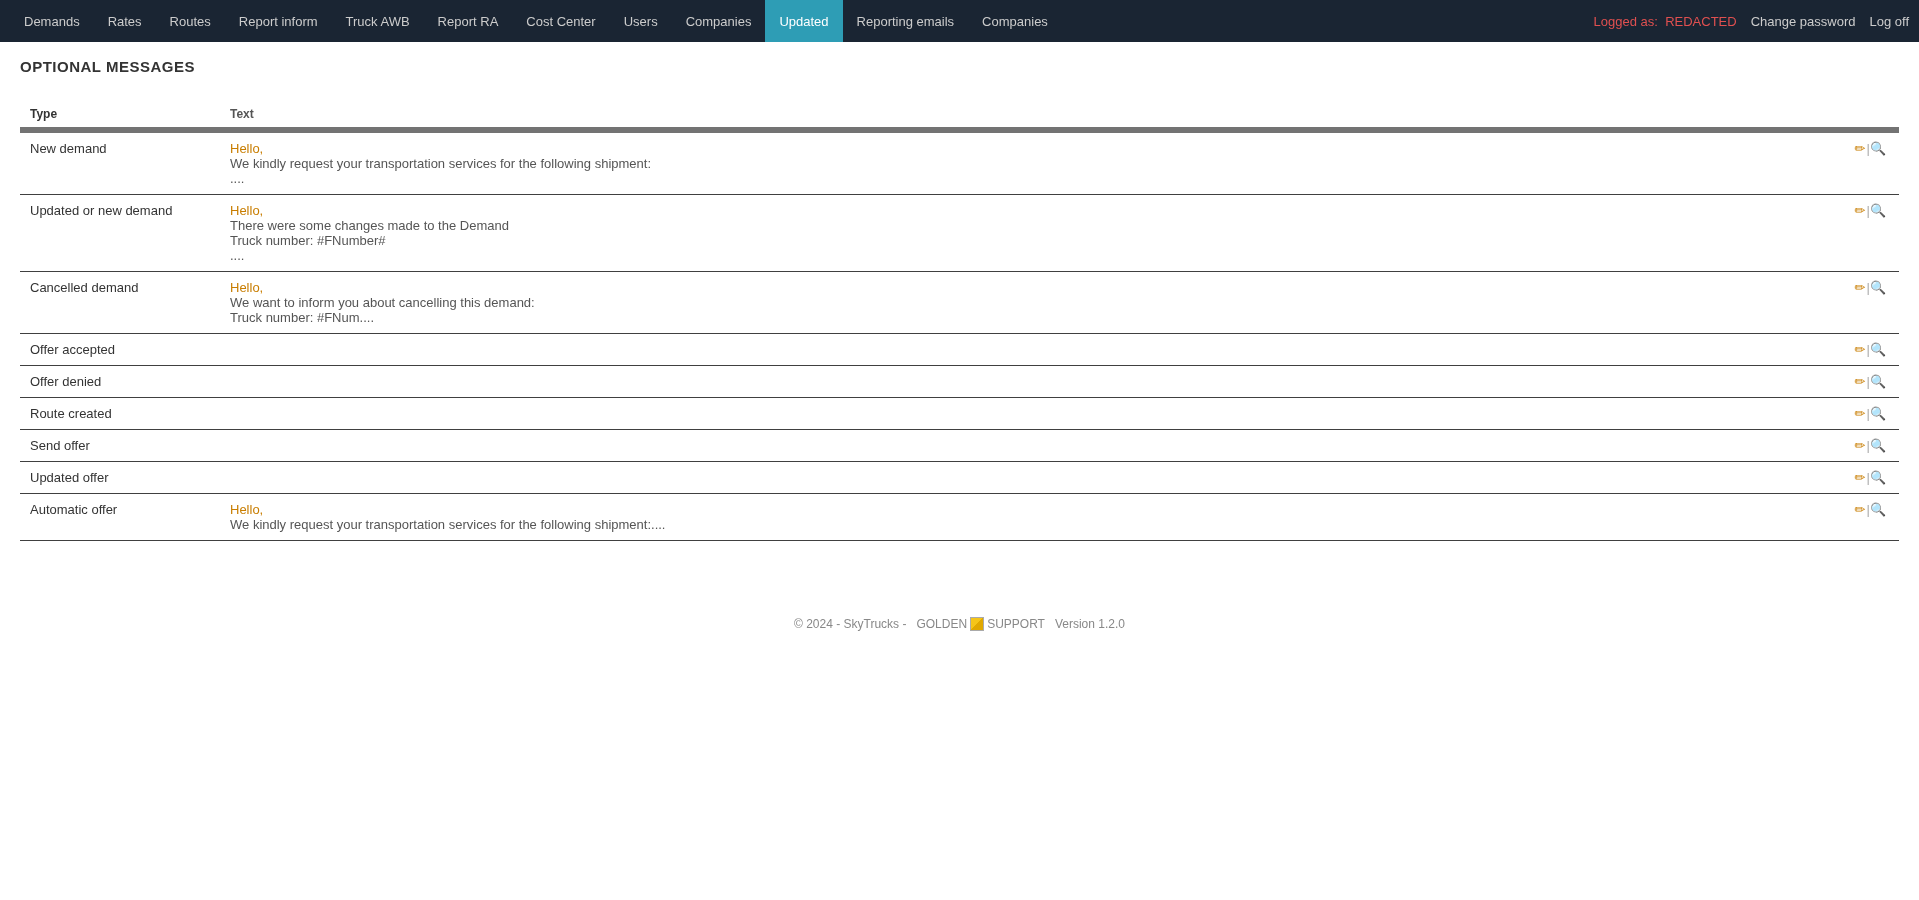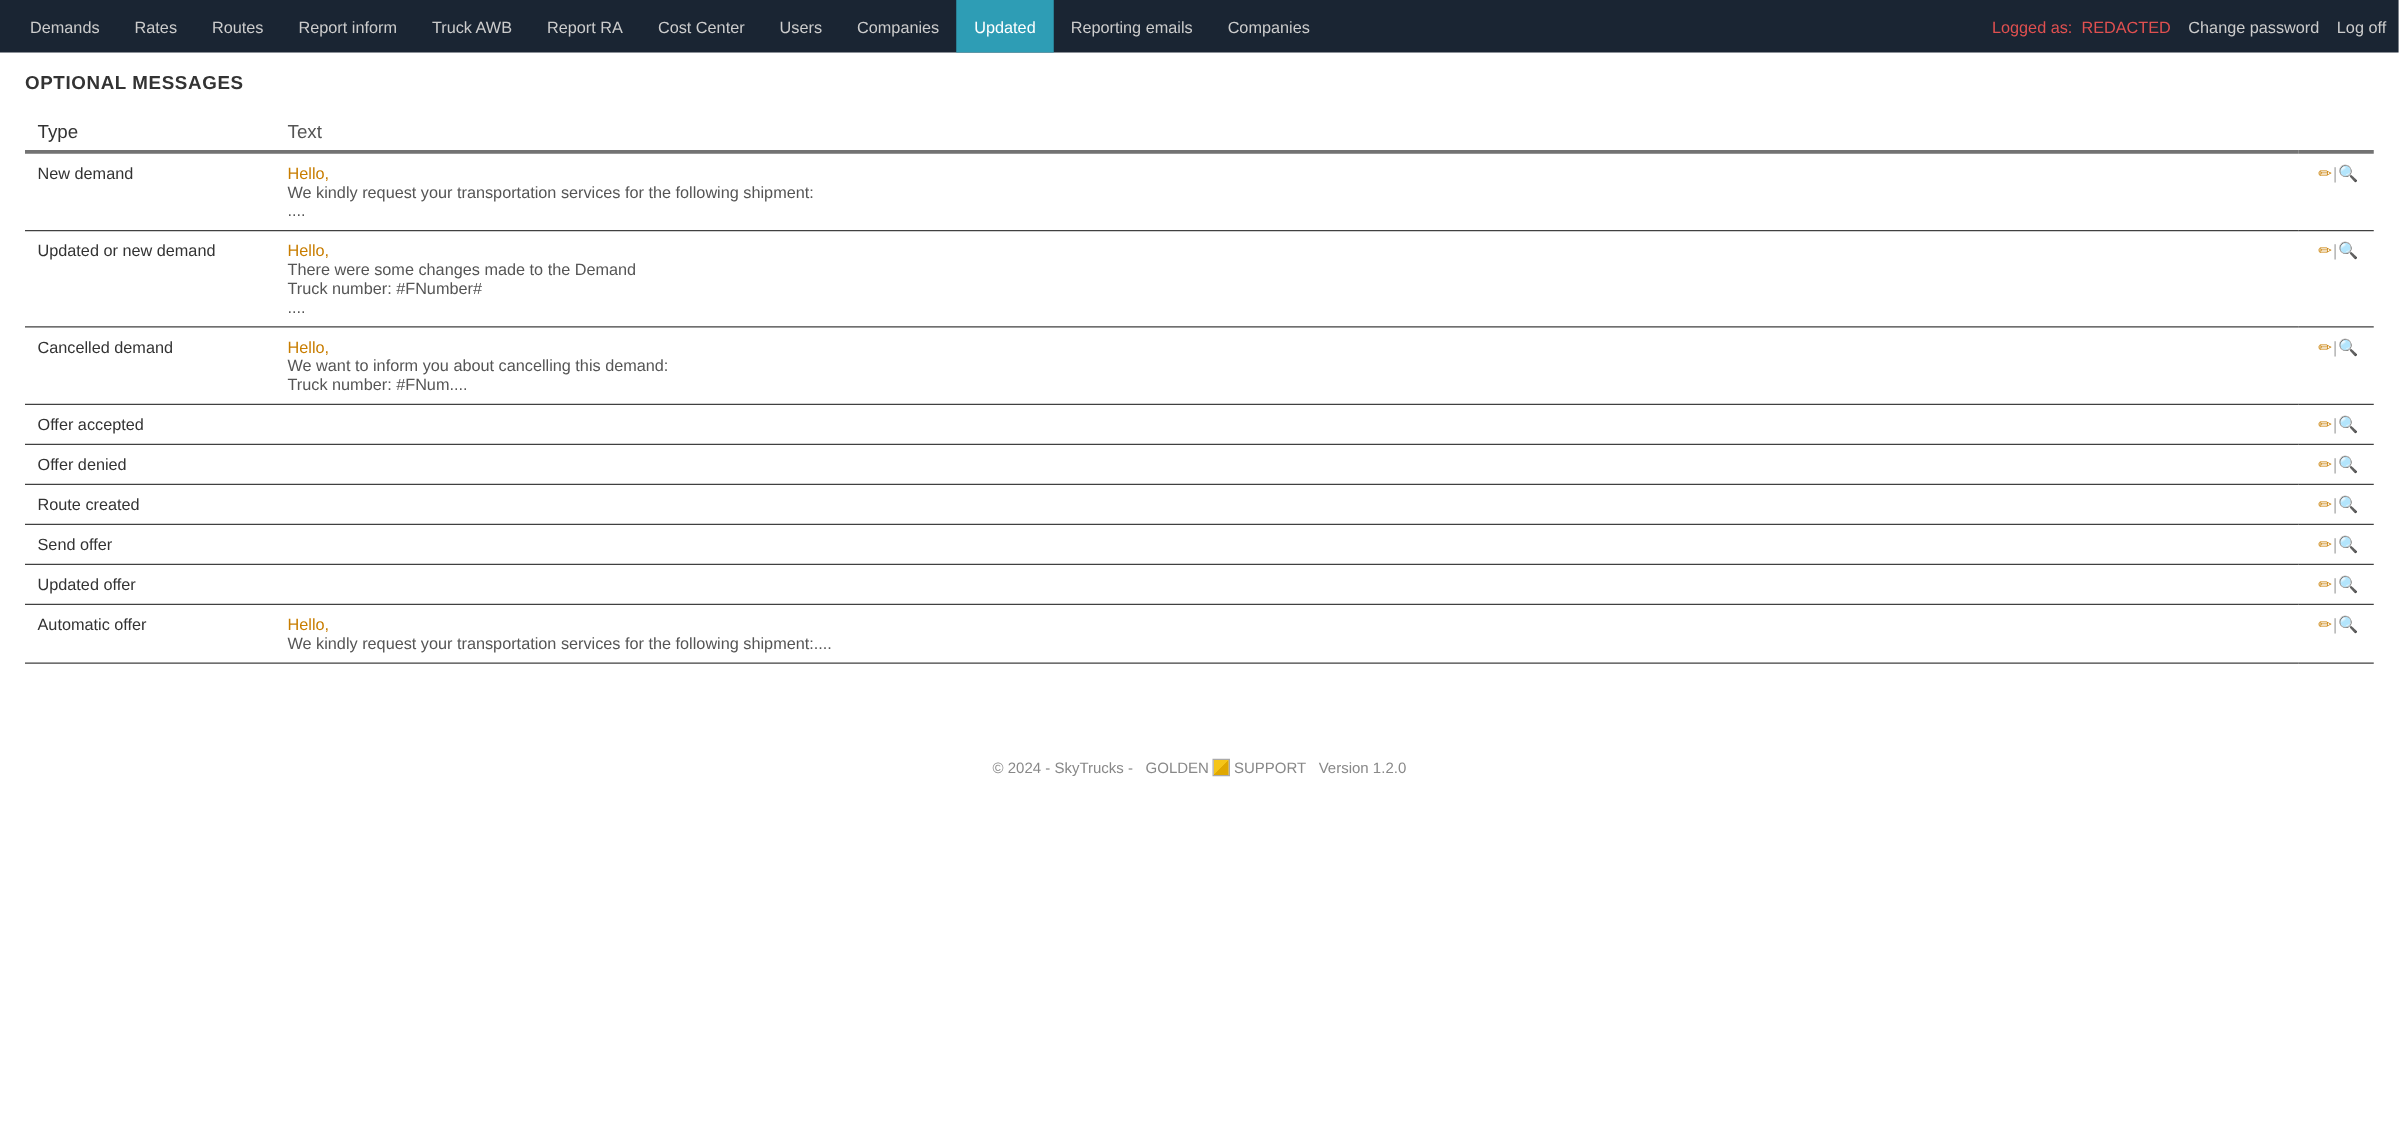--- a/index.html
+++ b/index.html
@@ -47,36 +47,36 @@
       text-decoration: none;
       cursor: pointer;
     }
 
     
     .main { padding: 16px 20px; }
     .page-title {
       font-size: 15px;
       font-weight: bold;
       color: #333;
-      margin-bottom: 16px;
+      margin-bottom: 26px;
       letter-spacing: 0.5px;
     }
 
     
     table {
       width: 100%;
       border-collapse: collapse;
     }
     thead th {
       text-align: left;
       padding: 6px 10px;
-      font-weight: normal;
-      font-size: 15px;
+      font-weight: bold;
+      font-size: 12px;
       color: #333;
-      border-bottom: 3px solid #737373;
+      border-bottom: 6px solid #737373;
     }
     tbody tr {
       border-bottom: 1px solid #404040;
       vertical-align: top;
     }
     tbody td {
       padding: 8px 10px;
       font-size: 13px;
       color: #333;
     }

